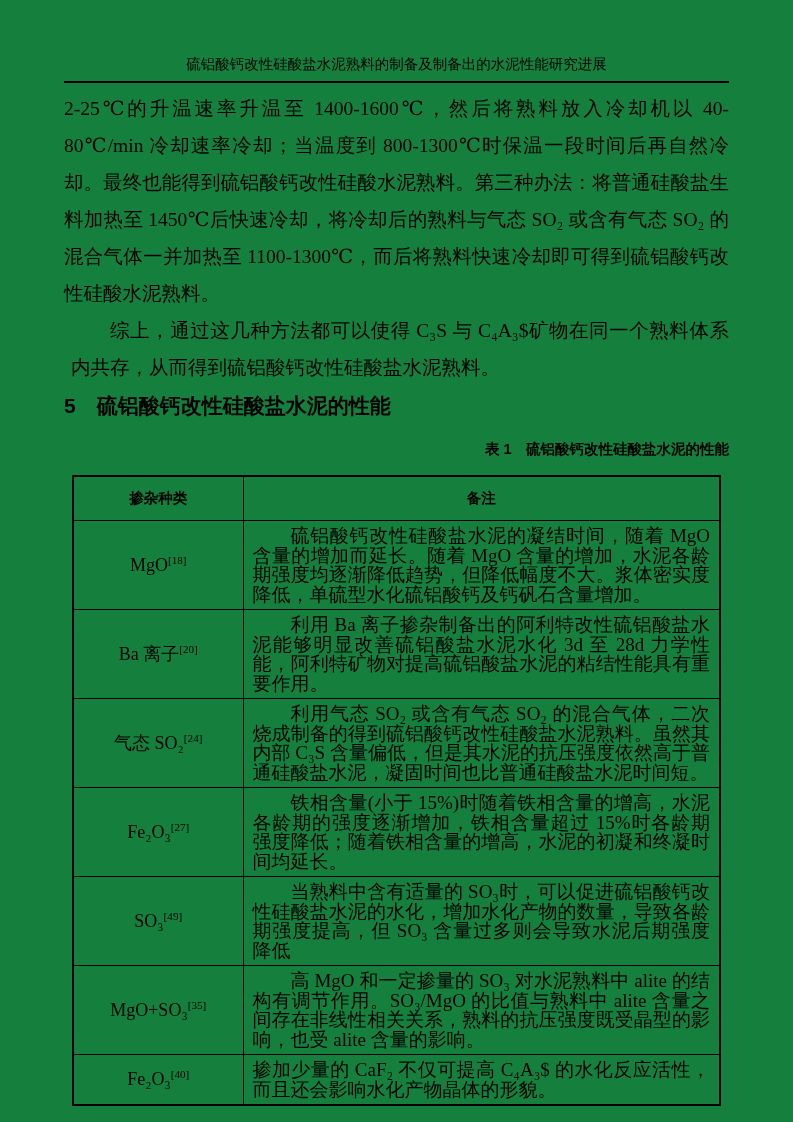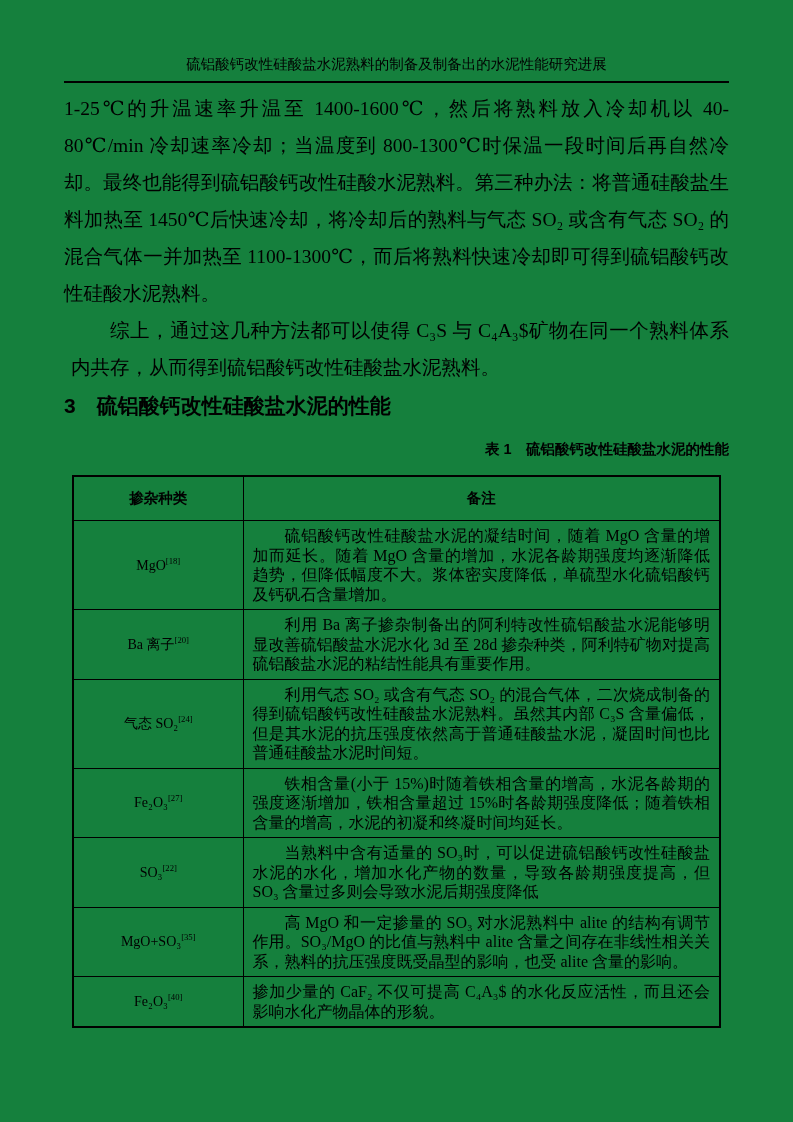--- a/index.html
+++ b/index.html
@@ -56,42 +56,42 @@
     font-family: Liberation Sans, sans-serif;
     font-size: 14.5px;
     font-weight: bold;
     text-align: center;
     padding: 3px 2px;
   }
   table.perf-table td { border: 1px solid #000; }
   td.dopant {
     width: 170px;
     text-align: center;
-    font-size: 14px;
+    font-size: 18px;
     vertical-align: middle;
     padding: 2px 4px;
   }
   td.note { padding: 5px 9px 5px 9px; vertical-align: middle; }
-  .note-text { font-size: 16px; line-height: 19.5px; text-align: justify; }
+  .note-text { font-size: 19px; line-height: 19.5px; text-align: justify; }
   .note-text.note-indent { text-indent: 2em; }
 </style>
 </head>
 <body>
 
 <div class="page">
 
   <div class="running-head">硫铝酸钙改性硅酸盐水泥熟料的制备及制备出的水泥性能研究进展</div>
 
   <div class="body-text">
 
-    <p class="para first">1-25℃的升温速率升温至 1400-1600℃，然后将熟料放入冷却机以 40-80℃/min 冷却速率冷却；当温度到 800-1300℃时保温一段时间后再自然冷却。最终也能得到硫铝酸钙改性硅酸水泥熟料。第三种办法：将普通硅酸盐生料加热至 1450℃后快速冷却，将冷却后的熟料与气态 SO₂ 或含有气态 SO₂ 的混合气体一并加热至 1100-1300℃，而后将熟料快速冷却即可得到硫铝酸钙改性硅酸水泥熟料。</p>
+    <p class="para first">2-25℃的升温速率升温至 1400-1600℃，然后将熟料放入冷却机以 40-80℃/min 冷却速率冷却；当温度到 800-1300℃时保温一段时间后再自然冷却。最终也能得到硫铝酸钙改性硅酸水泥熟料。第三种办法：将普通硅酸盐生料加热至 1450℃后快速冷却，将冷却后的熟料与气态 SO₂ 或含有气态 SO₂ 的混合气体一并加热至 1100-1300℃，而后将熟料快速冷却即可得到硫铝酸钙改性硅酸水泥熟料。</p>
 
     <p class="para indent">综上，通过这几种方法都可以使得 C₃S 与 C₄A₃$矿物在同一个熟料体系内共存，从而得到硫铝酸钙改性硅酸盐水泥熟料。</p>
 
-    <h2 class="section-heading">3　硫铝酸钙改性硅酸盐水泥的性能</h2>
+    <h2 class="section-heading">5　硫铝酸钙改性硅酸盐水泥的性能</h2>
 
 
     <div class="table-caption">表 1　硫铝酸钙改性硅酸盐水泥的性能</div>
 
     <table class="perf-table">
       <thead>
         <tr>
           <th>掺杂种类</th>
           <th>备注</th>
         </tr>
@@ -99,37 +99,37 @@
       <tbody>
         <tr>
           <td class="dopant"><span>MgO</span><sup class="ref">[18]</sup></td>
           <td class="note">
               <div class="note-text note-indent">硫铝酸钙改性硅酸盐水泥的凝结时间，随着 MgO 含量的增加而延长。随着 MgO 含量的增加，水泥各龄期强度均逐渐降低趋势，但降低幅度不大。浆体密实度降低，单硫型水化硫铝酸钙及钙矾石含量增加。</div>
             </td>
         </tr>
         <tr>
           <td class="dopant"><span>Ba 离子</span><sup class="ref">[20]</sup></td>
           <td class="note">
-              <div class="note-text note-indent">利用 Ba 离子掺杂制备出的阿利特改性硫铝酸盐水泥能够明显改善硫铝酸盐水泥水化 3d 至 28d 掺杂种类，阿利特矿物对提高硫铝酸盐水泥的粘结性能具有重要作用。</div>
+              <div class="note-text note-indent">利用 Ba 离子掺杂制备出的阿利特改性硫铝酸盐水泥能够明显改善硫铝酸盐水泥水化 3d 至 28d 力学性能，阿利特矿物对提高硫铝酸盐水泥的粘结性能具有重要作用。</div>
             </td>
         </tr>
         <tr>
           <td class="dopant"><span>气态 SO₂</span><sup class="ref">[24]</sup></td>
           <td class="note">
               <div class="note-text note-indent">利用气态 SO₂ 或含有气态 SO₂ 的混合气体，二次烧成制备的得到硫铝酸钙改性硅酸盐水泥熟料。虽然其内部 C₃S 含量偏低，但是其水泥的抗压强度依然高于普通硅酸盐水泥，凝固时间也比普通硅酸盐水泥时间短。</div>
             </td>
         </tr>
         <tr>
           <td class="dopant"><span>Fe₂O₃</span><sup class="ref">[27]</sup></td>
           <td class="note">
               <div class="note-text note-indent">铁相含量(小于 15%)时随着铁相含量的增高，水泥各龄期的强度逐渐增加，铁相含量超过 15%时各龄期强度降低；随着铁相含量的增高，水泥的初凝和终凝时间均延长。</div>
             </td>
         </tr>
         <tr>
-          <td class="dopant"><span>SO₃</span><sup class="ref">[22]</sup></td>
+          <td class="dopant"><span>SO₃</span><sup class="ref">[49]</sup></td>
           <td class="note">
               <div class="note-text note-indent">当熟料中含有适量的 SO₃时，可以促进硫铝酸钙改性硅酸盐水泥的水化，增加水化产物的数量，导致各龄期强度提高，但 SO₃ 含量过多则会导致水泥后期强度降低</div>
             </td>
         </tr>
         <tr>
           <td class="dopant"><span>MgO+SO₃</span><sup class="ref">[35]</sup></td>
           <td class="note">
               <div class="note-text note-indent">高 MgO 和一定掺量的 SO₃ 对水泥熟料中 alite 的结构有调节作用。SO₃/MgO 的比值与熟料中 alite 含量之间存在非线性相关关系，熟料的抗压强度既受晶型的影响，也受 alite 含量的影响。</div>
             </td>
         </tr>

